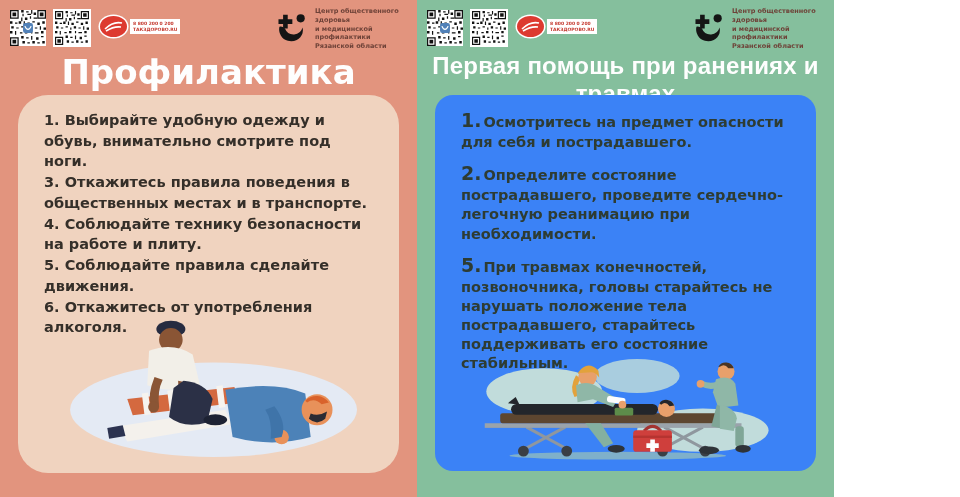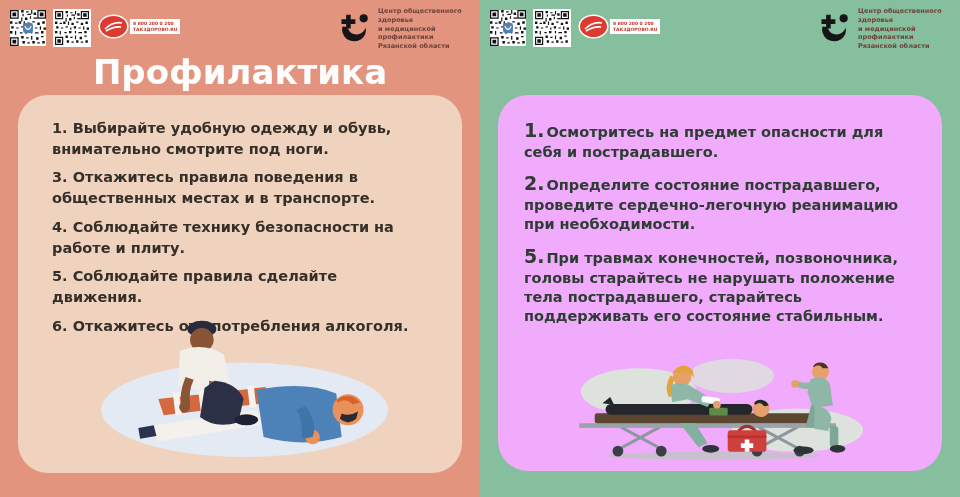--- a/index.html
+++ b/index.html
@@ -1,19 +1,19 @@
 <!DOCTYPE html>
 <html><head>
 <meta charset="utf-8">
 <style>
   * { margin:0; padding:0; box-sizing:border-box; }
   html,body { width:960px; height:497px; overflow:hidden; }
   body { font-family:"DejaVu Sans", sans-serif; }
   .poster { width:960px; height:497px; display:flex; }
-  .panel { position:relative; width:480px; height:497px; overflow:hidden; }
+  .panel { position:relative; width:417px; height:497px; overflow:hidden; }
   .panel.left  { background:#e2947e; }
   .panel.right { background:#85bf9d; }
 
   
   .qr { position:absolute; top:10px; width:36px; height:36px; }
   .qr.qr1 { left:10px; }
   .qr.qr2 { left:53px; top:9px; width:38px; height:38px; background:#fff; padding:2px; }
   .qr svg { width:100%; height:100%; display:block; }
 
   .hotline { position:absolute; left:100px; top:16px; display:flex; align-items:center; }
@@ -32,25 +32,25 @@
   
   .title { position:absolute; top:52px; left:0; right:0; text-align:center;
            color:#fefefe; font-weight:bold; }
   .panel.left  .title { font-size:34px; font-family:"DejaVu Sans", sans-serif; }
   .panel.right .title { font-size:24px; font-family:"Liberation Sans", sans-serif; letter-spacing:.2px; }
 
   
   .card { position:absolute; left:18px; right:18px; top:95px; bottom:24px;
           border-radius:30px; padding:15px 26px 0 26px; }
   .panel.left  .card { background:#f0d3bf; }
-  .panel.right .card { background:#f0abfc; bottom:26px; padding-top:23px; }
+  .panel.right .card { background:#3b82f6; bottom:26px; padding-top:13px;border-radius:18px; }
 
   
   .list-l { color:#352f29; font-size:14.5px; font-weight:bold; line-height:1.43; }
-  .list-l p { margin:8px; }
+  .list-l p { margin:0; }
 
   
   .list-r { color:#2e3c33; }
   .list-r .item { margin-bottom:9px; font-size:14.5px; font-weight:bold; line-height:1.32; }
   .list-r .num { font-size:19px; margin-right:2px; }
 
   
   .illu { position:absolute; left:0; right:0; bottom:6px; display:flex; justify-content:center; }
   .illu svg { display:block; }
 </style>
@@ -184,20 +184,21 @@
             <use href="#org-sym"></use>
           </svg>
       </span>
       <span class="org-text">
         <div>Центр общественного здоровья</div>
         <div>и медицинской профилактики</div>
         <div>Рязанской области</div>
       </span>
     </span>
 
+    <h1 class="title">Первая помощь при ранениях и травмах</h1>
 
     <div class="card">
       <div class="list-r">
         <div class="item"><span class="num">1.</span><span>Осмотритесь на предмет опасности для себя и пострадавшего.</span></div>
         <div class="item"><span class="num">2.</span><span>Определите состояние пострадавшего, проведите сердечно-легочную реанимацию при необходимости.</span></div>
         <div class="item"><span class="num">5.</span><span>При травмах конечностей, позвоночника, головы старайтесь не нарушать положение тела пострадавшего, старайтесь поддерживать его состояние стабильным.</span></div>
       </div>
 
       <div class="illu">
         <svg width="396" height="116" viewBox="0 0 400 150">

